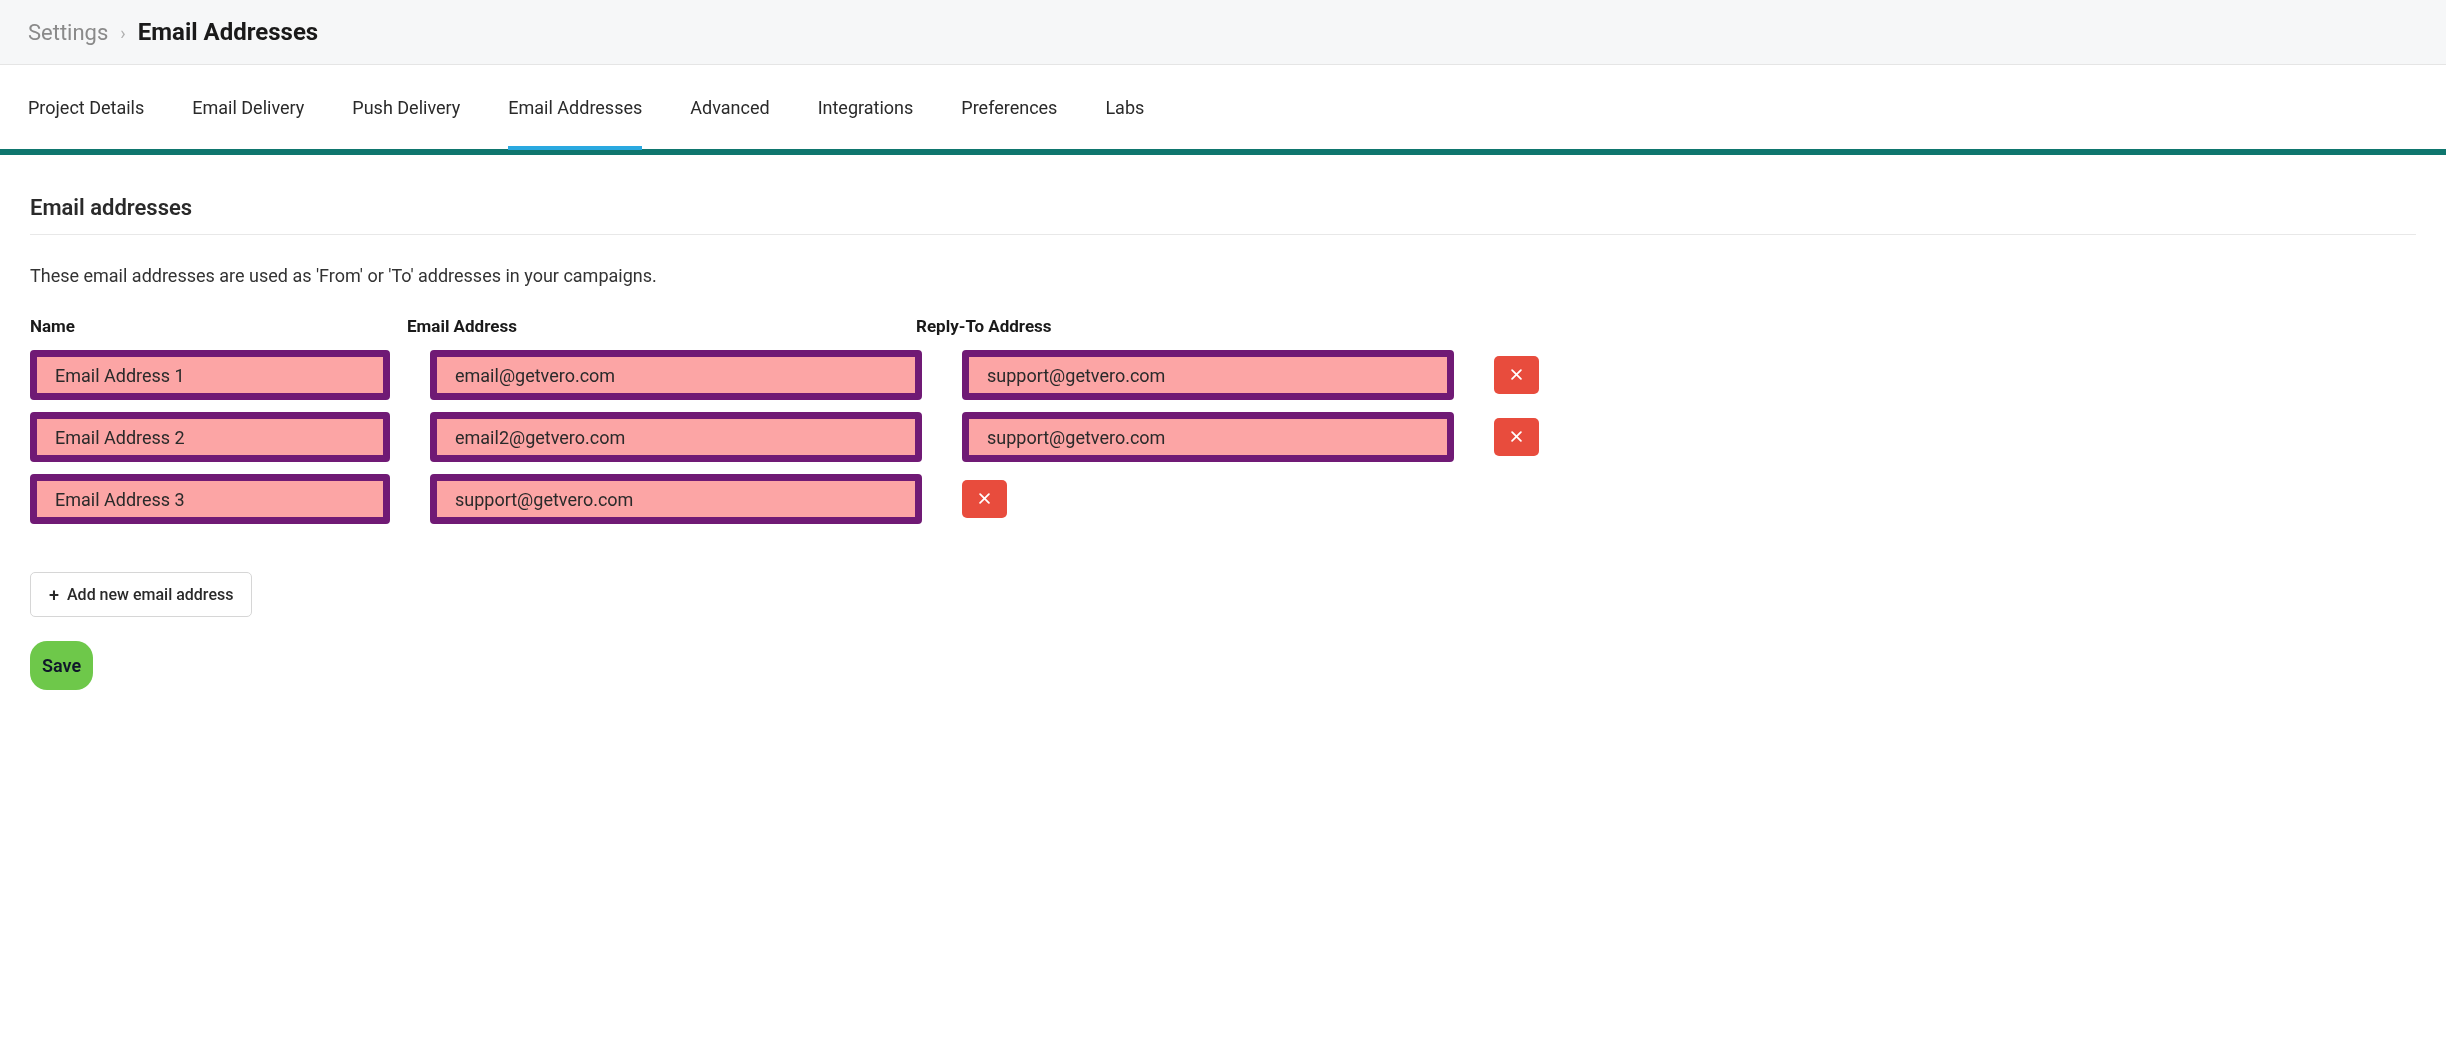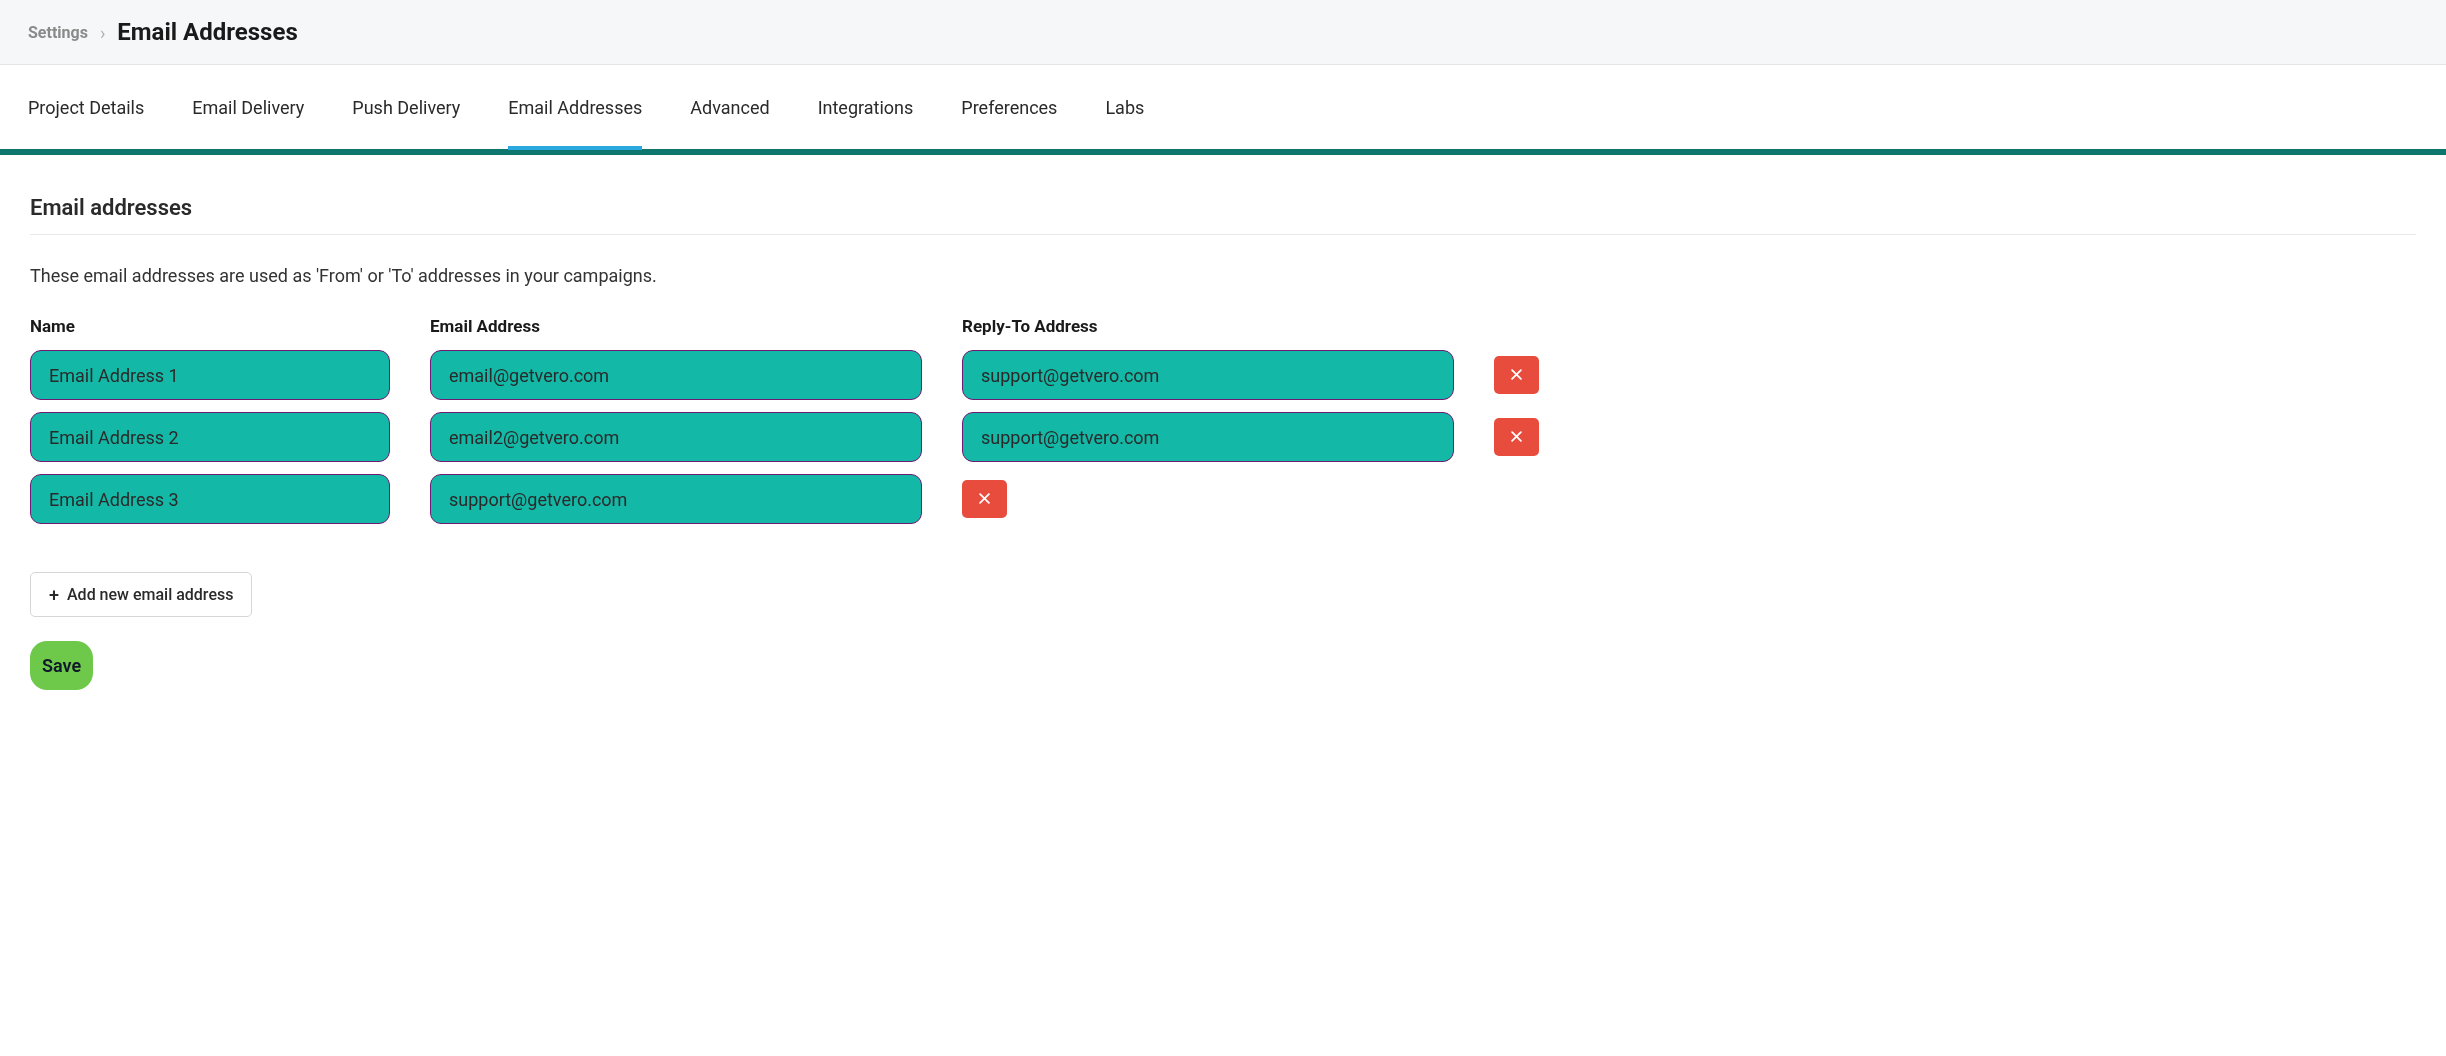--- a/index.html
+++ b/index.html
@@ -15,22 +15,22 @@
     .breadcrumb-bar {
       background: #f6f7f8;
       padding: 18px 28px;
       border-bottom: 1px solid #e5e5e5;
       display: flex;
       align-items: center;
       gap: 12px;
     }
     .breadcrumb-parent {
       color: #8a8a8a;
-      font-size: 16px;
-      font-weight: 700;
+      font-size: 22px;
+      font-weight: 400;
     }
     .breadcrumb-sep {
       color: #b0b0b0;
       font-size: 18px;
     }
     .breadcrumb-current {
       color: #1a1a1a;
       font-size: 24px;
       font-weight: 700;
     }
@@ -64,45 +64,45 @@
       margin-bottom: 30px;
     }
     .section-description {
       font-size: 18px;
       color: #333;
       margin-bottom: 30px;
     }
     .headers-row {
       display: grid;
       grid-template-columns: 360px 492px 492px 45px;
-      gap: 40px;
+      gap: 17px;
       margin-bottom: 14px;
     }
     .col-header {
       font-size: 17px;
       font-weight: 700;
       color: #1a1a1a;
     }
     .address-row {
       display: grid;
       grid-template-columns: 360px 492px 492px 45px;
       gap: 40px;
       margin-bottom: 12px;
       align-items: center;
     }
     .text-input {
       width: 100%;
       height: 50px;
-      border: 1px solid #701a75;
-      border-radius: 11px;
+      border: 7px solid #701a75;
+      border-radius: 4px;
       padding: 0 18px;
       font-size: 18px;
       font-family: inherit;
       color: #2a2a2a;
-      background: #14b8a6;
+      background: #fca5a5;
     }
     .delete-btn {
       width: 45px;
       height: 38px;
       background: #e84c3d;
       border: none;
       border-radius: 5px;
       color: #ffffff;
       cursor: pointer;
       display: flex;

